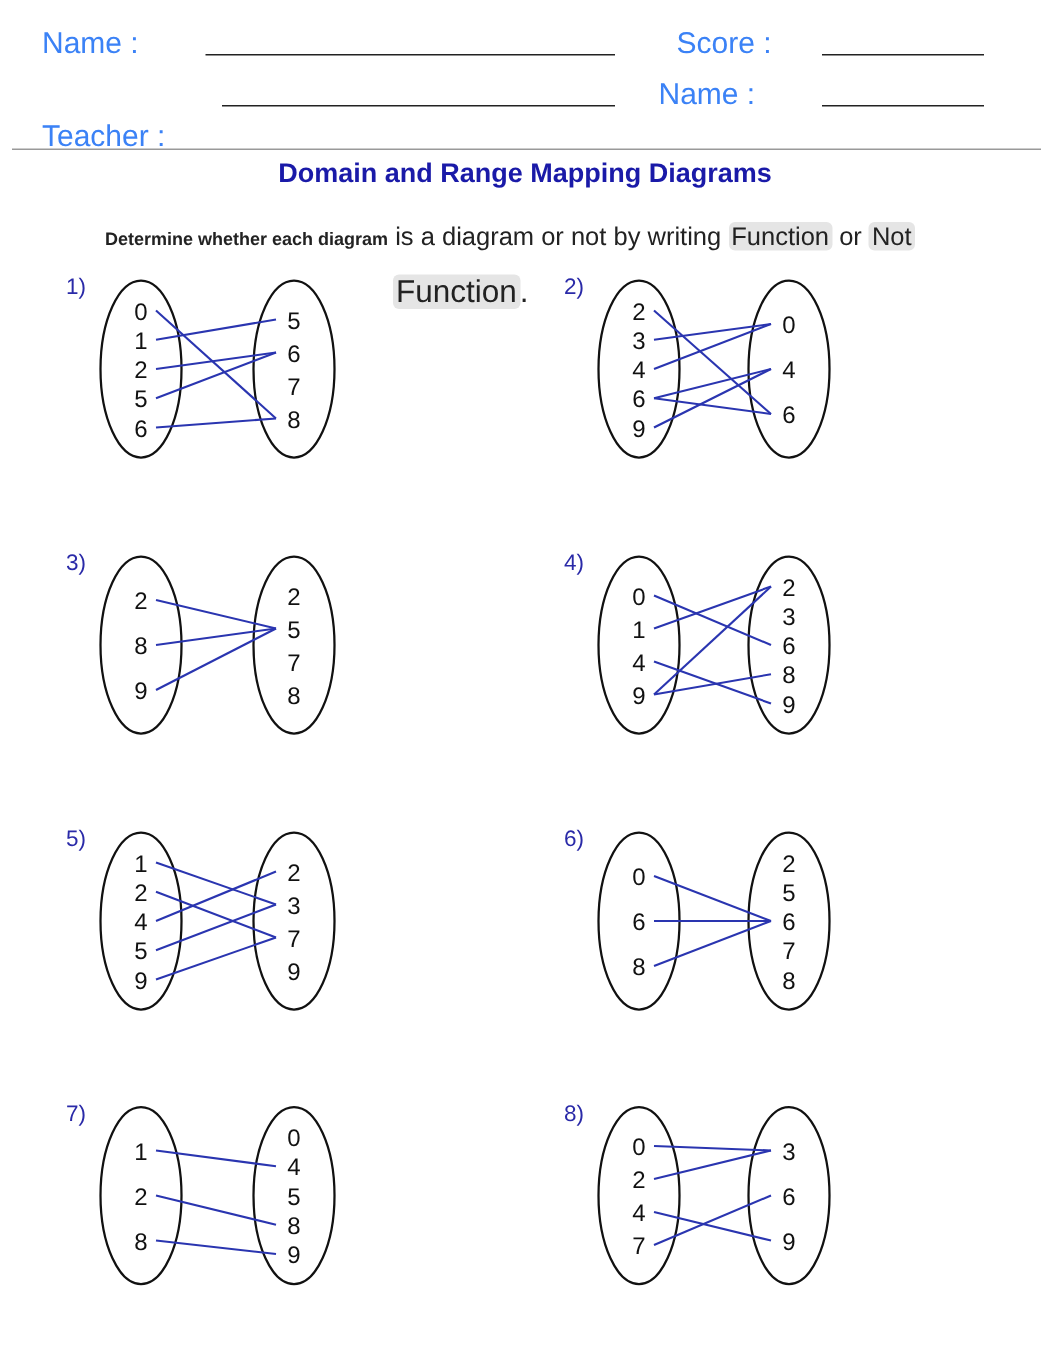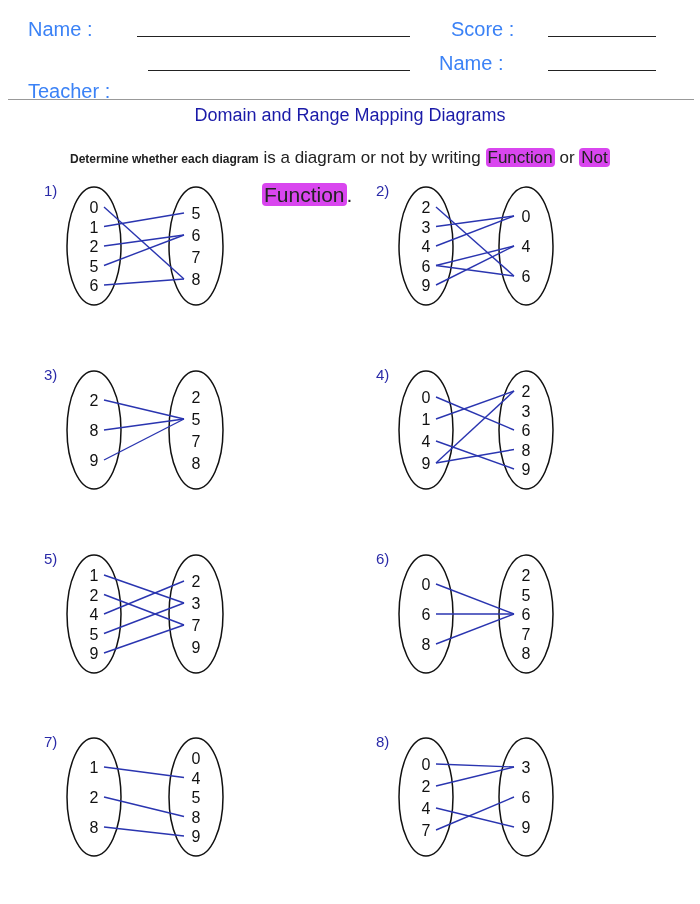--- a/index.html
+++ b/index.html
@@ -1,23 +1,23 @@
 <!DOCTYPE html>
 <html><head>
 <meta charset="utf-8">
 <style>
   html, body { margin:0; padding:0; background:#ffffff; }
   body { width:700px; height:904px; position:relative; overflow:hidden; font-family:"Liberation Sans", sans-serif; color:#111; }
   .hdr { position:absolute; font-size:20px; color:#3b82f6; }
   .uline { position:absolute; height:0; border-top:1.5px solid #222; }
   .rule { position:absolute; left:8px; width:686px; top:99px; height:0; border-top:1px solid #999; }
-  .title { position:absolute; top:105px; left:0; width:700px; text-align:center; font-size:18px; font-weight:normal; color:#1a1aa8; }
+  .title { position:absolute; top:105px; left:0; width:700px; text-align:center; font-size:18px; font-weight:bold; color:#1a1aa8; }
   .instr { position:absolute; left:46px; top:146px; width:600px; font-size:17px; color:#222; line-height:23px; }
   .instr .small { font-size:12px; font-weight:bold;padding-left:24px; }
-  .hl { background:#d946ef; border-radius:4px; padding:0 2px; }
+  .hl { background:#e5e5e5; border-radius:4px; padding:0 2px; }
   .instr2 { position:absolute; left:262px; top:183px; font-size:21px; color:#222; }
   svg.diag { position:absolute; left:0; top:0; }
 </style>
 </head>
 <body>
 
 <div class="hdr" style="left:28px;top:18px;">Name :</div>
 <div class="uline" style="left:137px;top:36px;width:273px;"></div>
 <div class="hdr" style="left:451px;top:18px;">Score :</div>
 <div class="uline" style="left:548px;top:36px;width:108px;"></div>

